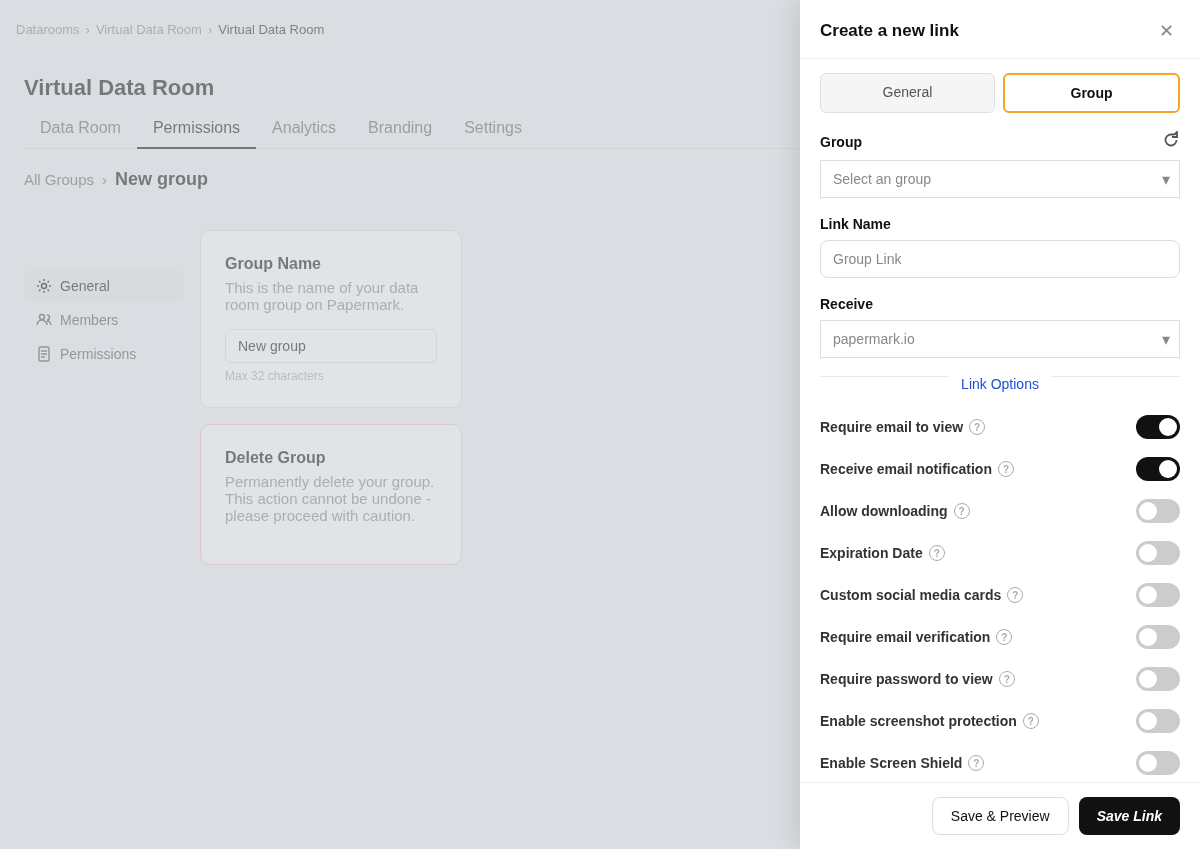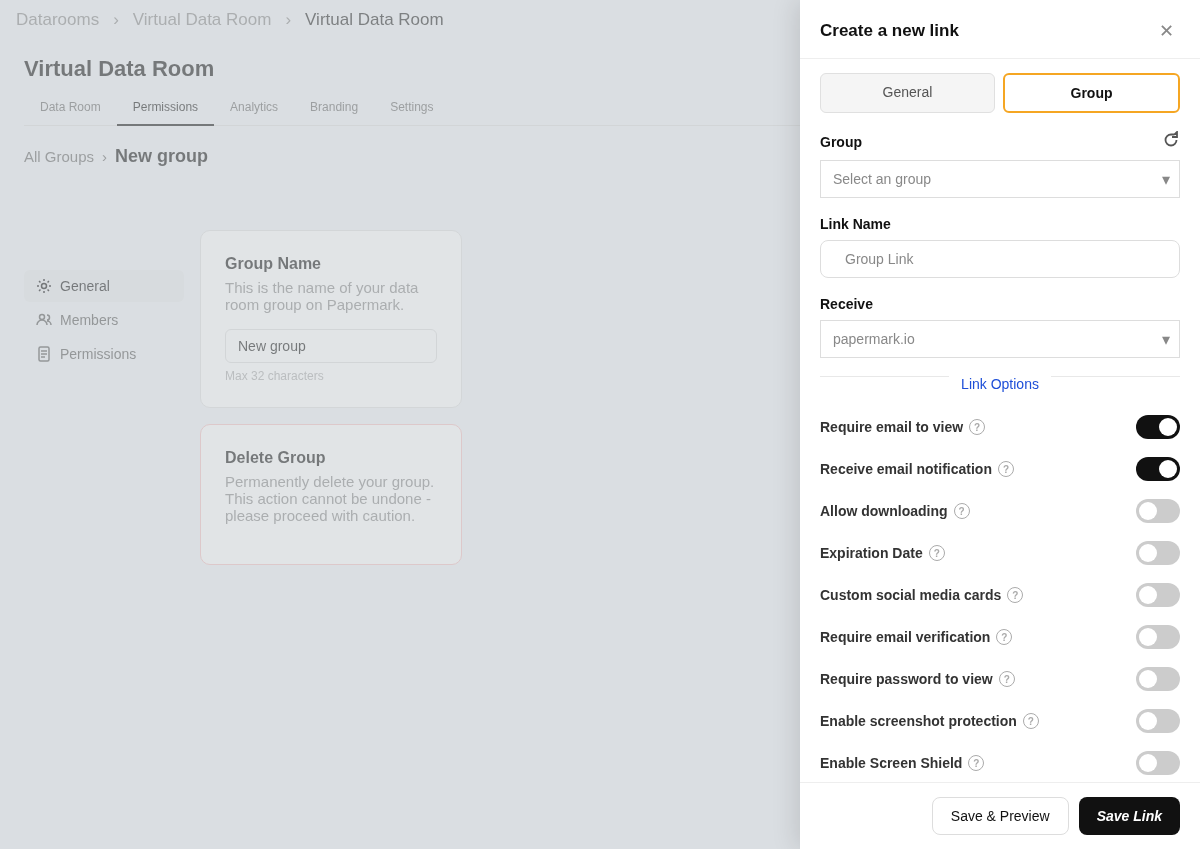--- a/index.html
+++ b/index.html
@@ -2,31 +2,31 @@
 <html><head>
   <meta charset="utf-8">
   <style>
     * { box-sizing: border-box; margin: 0; padding: 0; }
     body { font-family: -apple-system, BlinkMacSystemFont, 'Segoe UI', sans-serif; background: #e8ecef; height: 849px; overflow: hidden; position: relative; }
 
     
     .bg-page { position: absolute; inset: 0; background: #f0f2f5; }
 
     
-    .breadcrumb { display: flex; align-items: center; gap: 14px; padding: 10px 16px; font-size: 17px; color: #555; background: #f0f2f5; }
+    .breadcrumb { display: flex; align-items: center; gap: 6px; padding: 22px 16px; font-size: 13px; color: #555; background: #f0f2f5; }
     .breadcrumb span { color: #888; }
     .breadcrumb .current { color: #222; font-weight: 500; }
 
     
     .main-content { padding: 0 24px; }
     .page-title { font-size: 22px; font-weight: 700; color: #111; padding: 16px 0 8px; }
 
     
     .tabs { display: flex; border-bottom: 1px solid #ddd; margin-bottom: 20px; }
-    .tab { padding: 10px 16px; font-size: 12px; color: #666; cursor: pointer; border-bottom: 2px solid transparent; margin-bottom: -1px; }
+    .tab { padding: 10px 16px; font-size: 16px; color: #666; cursor: pointer; border-bottom: 2px solid transparent; margin-bottom: -1px; }
     .tab.active { color: #111; border-bottom: 2px solid #111; font-weight: 500; }
 
     
     .group-nav { display: flex; align-items: center; gap: 8px; font-size: 15px; color: #666; margin-bottom: 20px; }
     .group-nav .new-group { font-weight: 600; color: #111; font-size: 18px; }
 
     
     .left-sidebar { position: absolute; left: 24px; top: 270px; width: 160px; }
     .sidebar-item { display: flex; align-items: center; gap: 8px; padding: 8px 12px; font-size: 14px; color: #555; border-radius: 6px; cursor: pointer; margin-bottom: 2px; }
     .sidebar-item.active { background: #e8eaed; color: #111; }
@@ -61,21 +61,21 @@
     .modal-body { flex: 1; overflow-y: auto; padding: 18px 20px; }
 
     .field-section { margin-bottom: 18px; }
     .field-label { font-size: 14px; font-weight: 600; color: #111; margin-bottom: 8px; display: flex; align-items: center; justify-content: space-between; }
     .refresh-icon { cursor: pointer; color: #555; }
 
     .select-wrapper { position: relative; }
     .select-wrapper select { width: 100%; appearance: none; border: 1px solid #ddd; border-radius: 0; padding: 10px 36px 10px 12px; font-size: 14px; color: #888; background: white; cursor: pointer; outline: none; }
     .select-wrapper .chevron { position: absolute; right: 10px; top: 50%; transform: translateY(-50%); pointer-events: none; color: #888; }
 
-    .text-input { width: 100%; border: 1px solid #ddd; border-radius: 8px; padding: 10px 24px; font-size: 14px; color: #888; outline: none; }
+    .text-input { width: 100%; border: 1px solid #ddd; border-radius: 8px; padding: 10px 12px; font-size: 14px; color: #888; outline: none; }
 
     .divider-label { display: flex; align-items: flex-start; gap: 12px; margin: 18px 0 14px; color: #1d4ed8; font-size: 14px; }
     .divider-label::before, .divider-label::after { content: ''; flex: 1; height: 1px; background: #e8e8e8; }
 
     
     .toggle-row { display: flex; align-items: center; justify-content: space-between; padding: 9px 0; border-bottom: 0; }
     .toggle-label { font-size: 14px; color: #333; display: flex; align-items: center; gap: 6px; font-weight: bold; }
     .help-icon { width: 16px; height: 16px; border: 1px solid #aaa; border-radius: 50%; display: inline-flex; align-items: center; justify-content: center; font-size: 10px; color: #aaa; cursor: pointer; flex-shrink: 0; }
 
     

